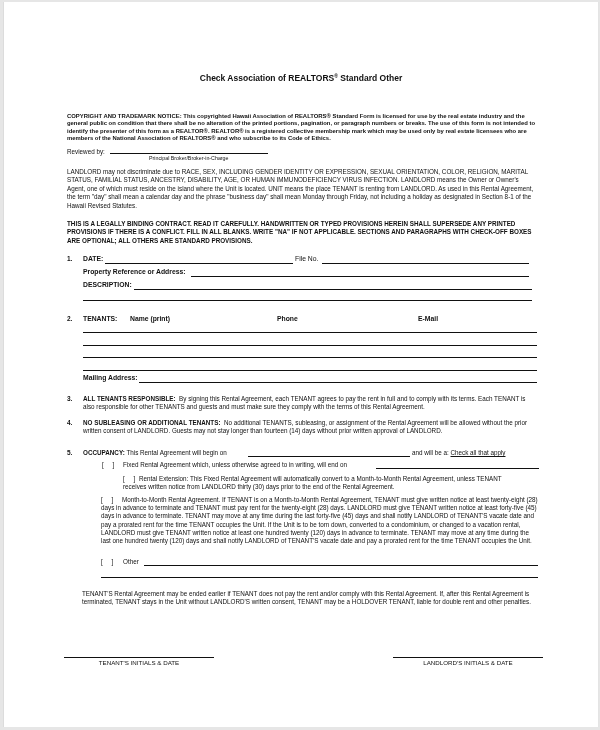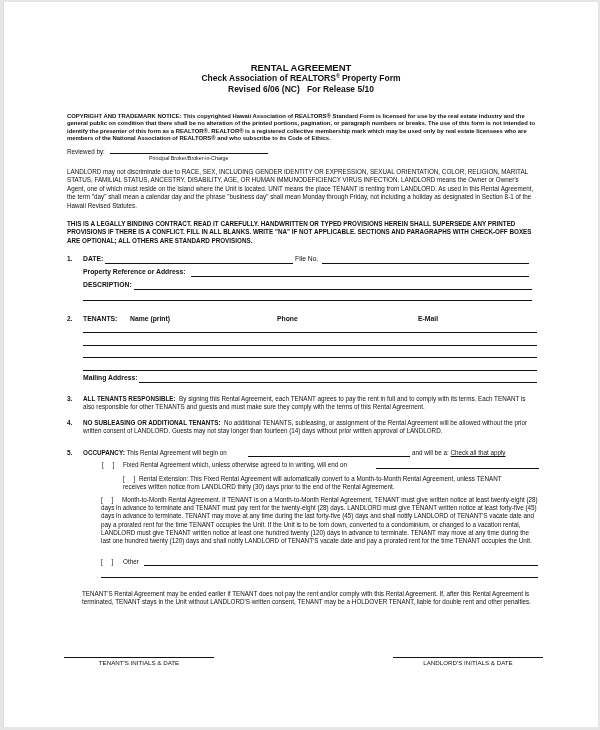--- a/index.html
+++ b/index.html
@@ -18,23 +18,21 @@
   .num { font-size:6.5px; font-weight:bold; }
   .u { text-decoration:underline; }
   .center { text-align:center; }
   .small { font-size:5.3px; }
 </style>
 </head>
 <body>
 
 <div class="page">
 
-  <div class="abs title t1">RENTAL AGREEMENT</div>
-  <div class="abs title t2"><span>Check Association of REALTORS</span><sup>®</sup><span> Property Form</span></div>
-  <div class="abs title t3" style="white-space:pre;">Revised 6/06 (NC)   For Release 5/10</div>
+  <div class="abs title t2"><span>Check Association of REALTORS</span><sup>®</sup><span> Standard Other</span></div>
 
   <div class="abs para" style="left:63px; top:111px; width:468px; font-weight:bold; font-size:5.9px; line-height:7.3px;">
     <span>COPYRIGHT AND TRADEMARK NOTICE:</span>
     <span>This copyrighted Hawaii Association of REALTORS® Standard Form is licensed for use by the real estate industry and the general public on condition that there shall be no alteration of the printed portions, pagination, or paragraph numbers or breaks. The use of this form is not intended to identify the presenter of this form as a REALTOR®. REALTOR® is a registered collective membership mark which may be used only by real estate licensees who are members of the National Association of REALTORS® and who subscribe to its Code of Ethics.</span>
   </div>
 
   <div class="abs label" style="left:63px; top:146px; font-size:6.3px;">Reviewed by:</div>
   <div class="line" style="left:106px; top:151px; width:158px;"></div>
   <div class="abs small" style="left:145px; top:153px;">Principal Broker/Broker-in-Charge</div>
 

